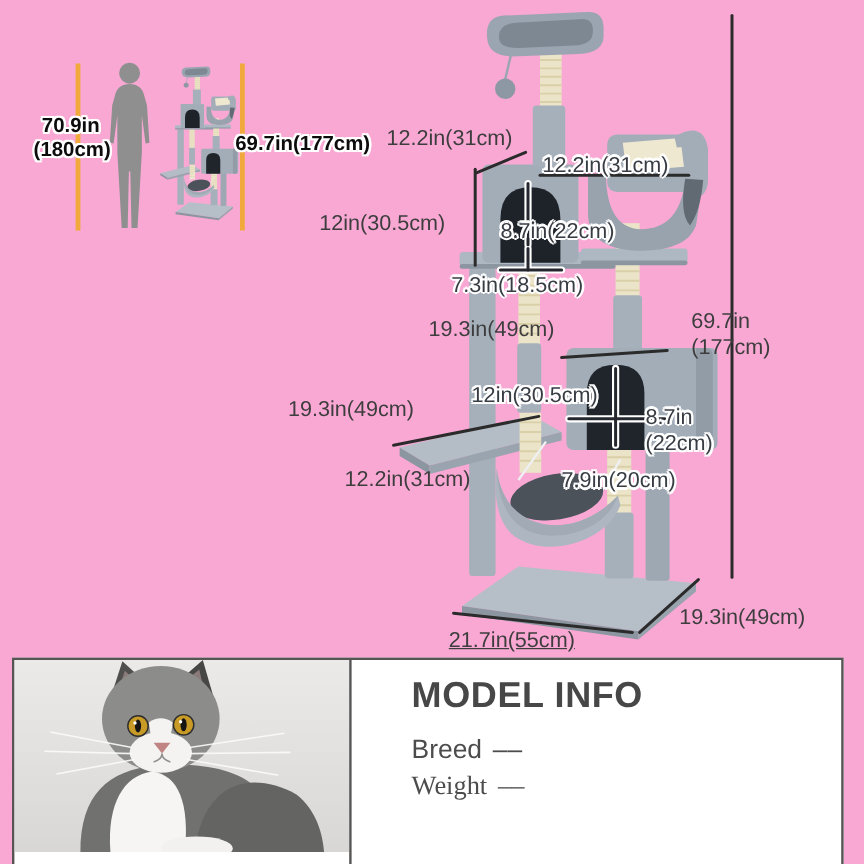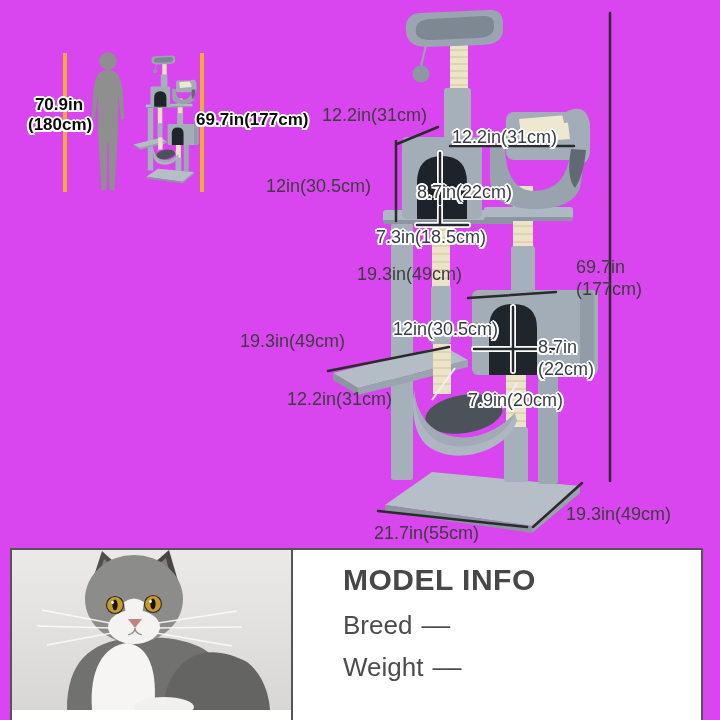--- a/index.html
+++ b/index.html
@@ -1,17 +1,17 @@
 <!DOCTYPE html>
 <html><head>
 <meta charset="utf-8">
 <style>
   html,body{margin:0;padding:0;background:#fff;}
   .stage{
-    position:relative;width:720px;height:720px;background:#d946ef;
+    position:relative;width:720px;height:720px;background:#f9a8d4;
     font-family:"Liberation Sans",sans-serif;overflow:hidden;
   }
   svg.diagram{position:absolute;left:0;top:0;display:block;}
   .dim{
     position:absolute;font-size:18px;color:#3d3d3d;white-space:nowrap;
     line-height:22px;letter-spacing:0;
   }
   .halo{
     color:#383d44;
     text-shadow:-1.5px -1.5px 0 #fff,1.5px -1.5px 0 #fff,-1.5px 1.5px 0 #fff,
@@ -24,23 +24,23 @@
   }
   .ctr{text-align:center;}
   .panel{
     position:absolute;left:10px;top:548px;width:693px;height:208px;
     border:2px solid #555;background:#fff;box-sizing:border-box;display:flex;
   }
   .photo{width:281px;flex:none;border-right:2px solid #555;position:relative;overflow:hidden;box-sizing:border-box;}
   .photo svg{display:block;}
   .info{flex:1;padding:13px 0 0 50px;}
   .mi-title{font-size:30px;font-weight:700;color:#474747;letter-spacing:.5px;line-height:34px;}
-  .mi-row{display:flex;align-items:baseline;gap:9px;font-size:26px;color:#4c4c4c;line-height:30px;}
+  .mi-row{display:flex;align-items:baseline;gap:9px;font-size:22px;color:#4c4c4c;line-height:30px;}
   .mi-row.first{margin-top:13px;}
-  .mi-row.second{margin-top:12px;}
+  .mi-row.second{margin-top:0;font-family:Liberation Serif, serif;}
   .mi-sep{color:#4c4c4c;}
   .mi-val{font-weight:700;color:#424242;}
 </style>
 </head>
 <body>
 
 <div class="stage">
 
   <svg class="diagram" width="720" height="548" viewBox="0 0 720 548">
 
@@ -161,21 +161,21 @@
   </div>
   <div class="dim halo" style="left:393px;top:318px;">12in(30.5cm)</div>
   <div class="dim halo" style="left:538px;top:336px;">
     <div>8.7in</div>
     <div>(22cm)</div>
   </div>
   <div class="dim" style="left:240px;top:330px;">19.3in(49cm)</div>
   <div class="dim" style="left:287px;top:388px;">12.2in(31cm)</div>
   <div class="dim halo" style="left:468px;top:389px;">7.9in(20cm)</div>
   <div class="dim" style="left:566px;top:503px;">19.3in(49cm)</div>
-  <div class="dim" style="left:374px;top:522px;">21.7in(55cm)</div>
+  <div class="dim" style="left:374px;top:522px;text-decoration:underline;">21.7in(55cm)</div>
 
   <div class="panel">
     <div class="photo">
       <svg width="279" height="160" viewBox="0 0 279 160">
         <defs>
           <linearGradient id="catbg" x1="0" y1="0" x2="0" y2="1">
             <stop offset="0" stop-color="#eceae8"></stop>
             <stop offset="1" stop-color="#d8d7d5"></stop>
           </linearGradient>
         </defs>

